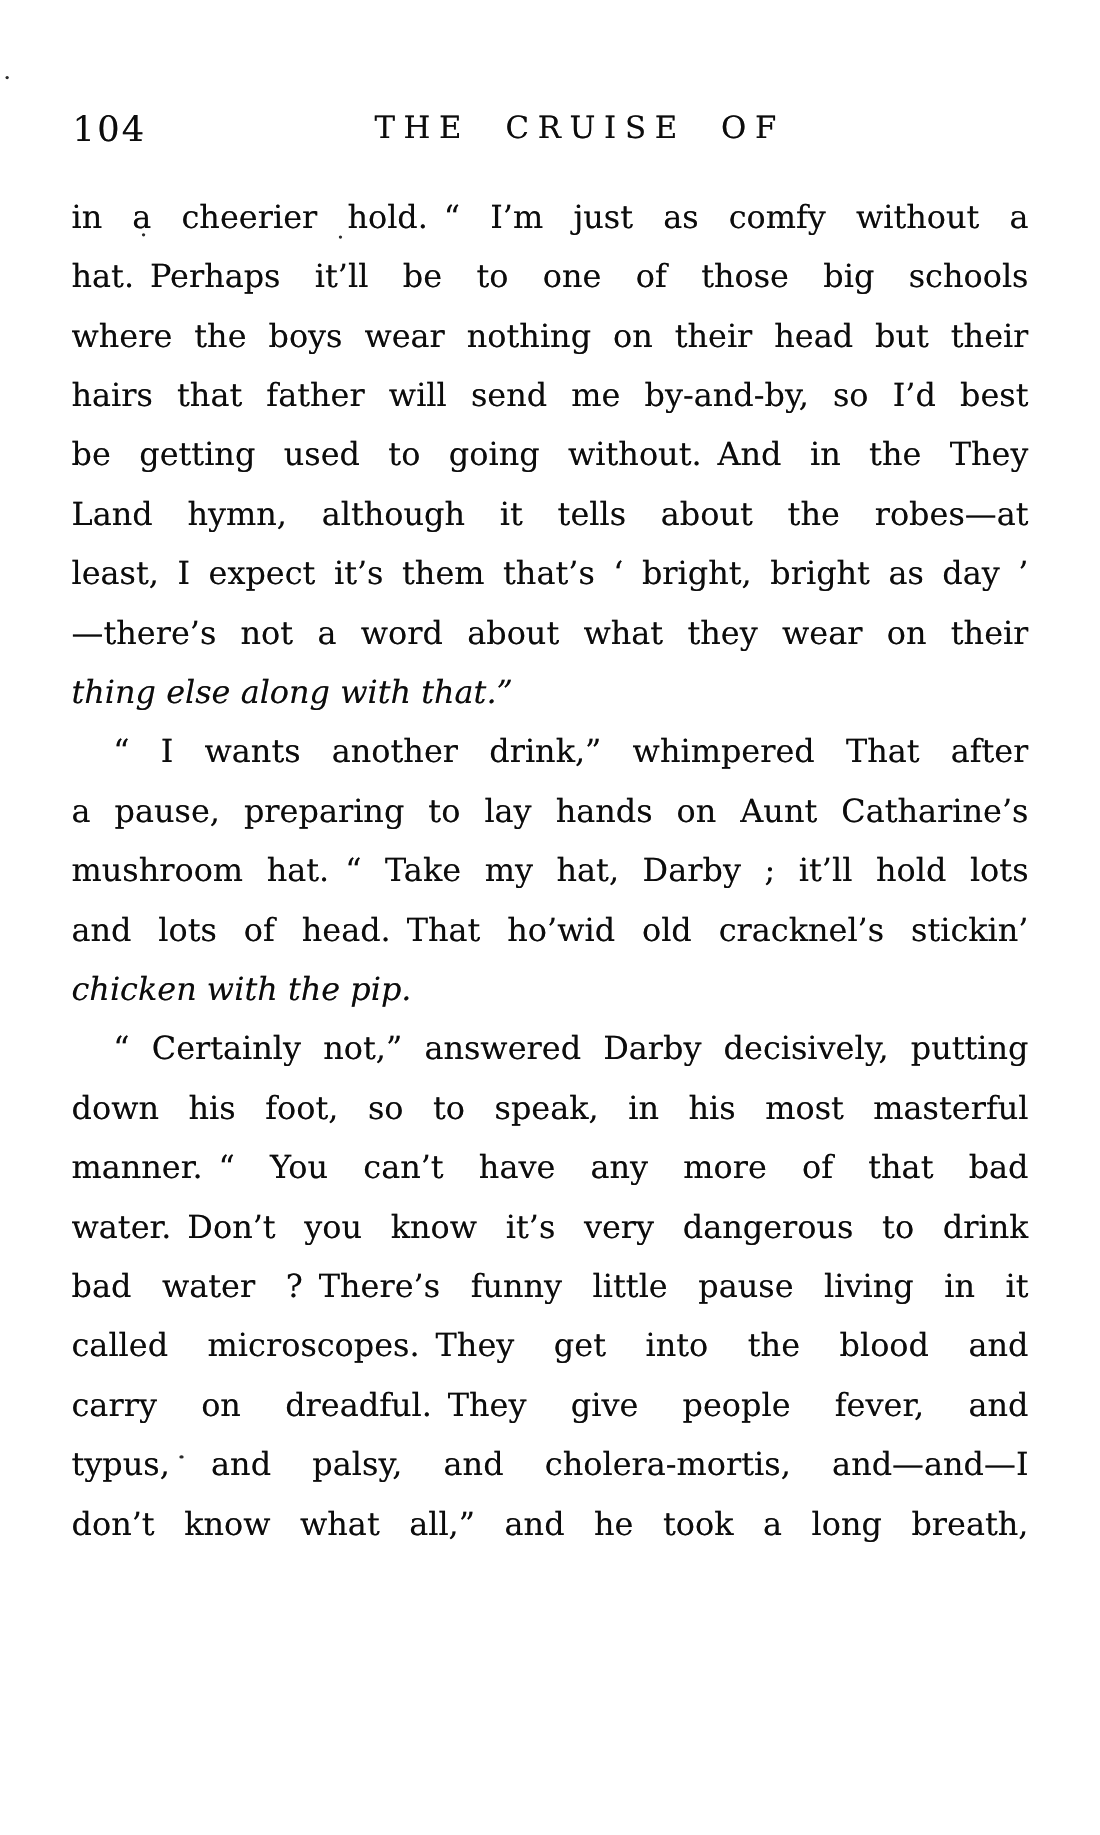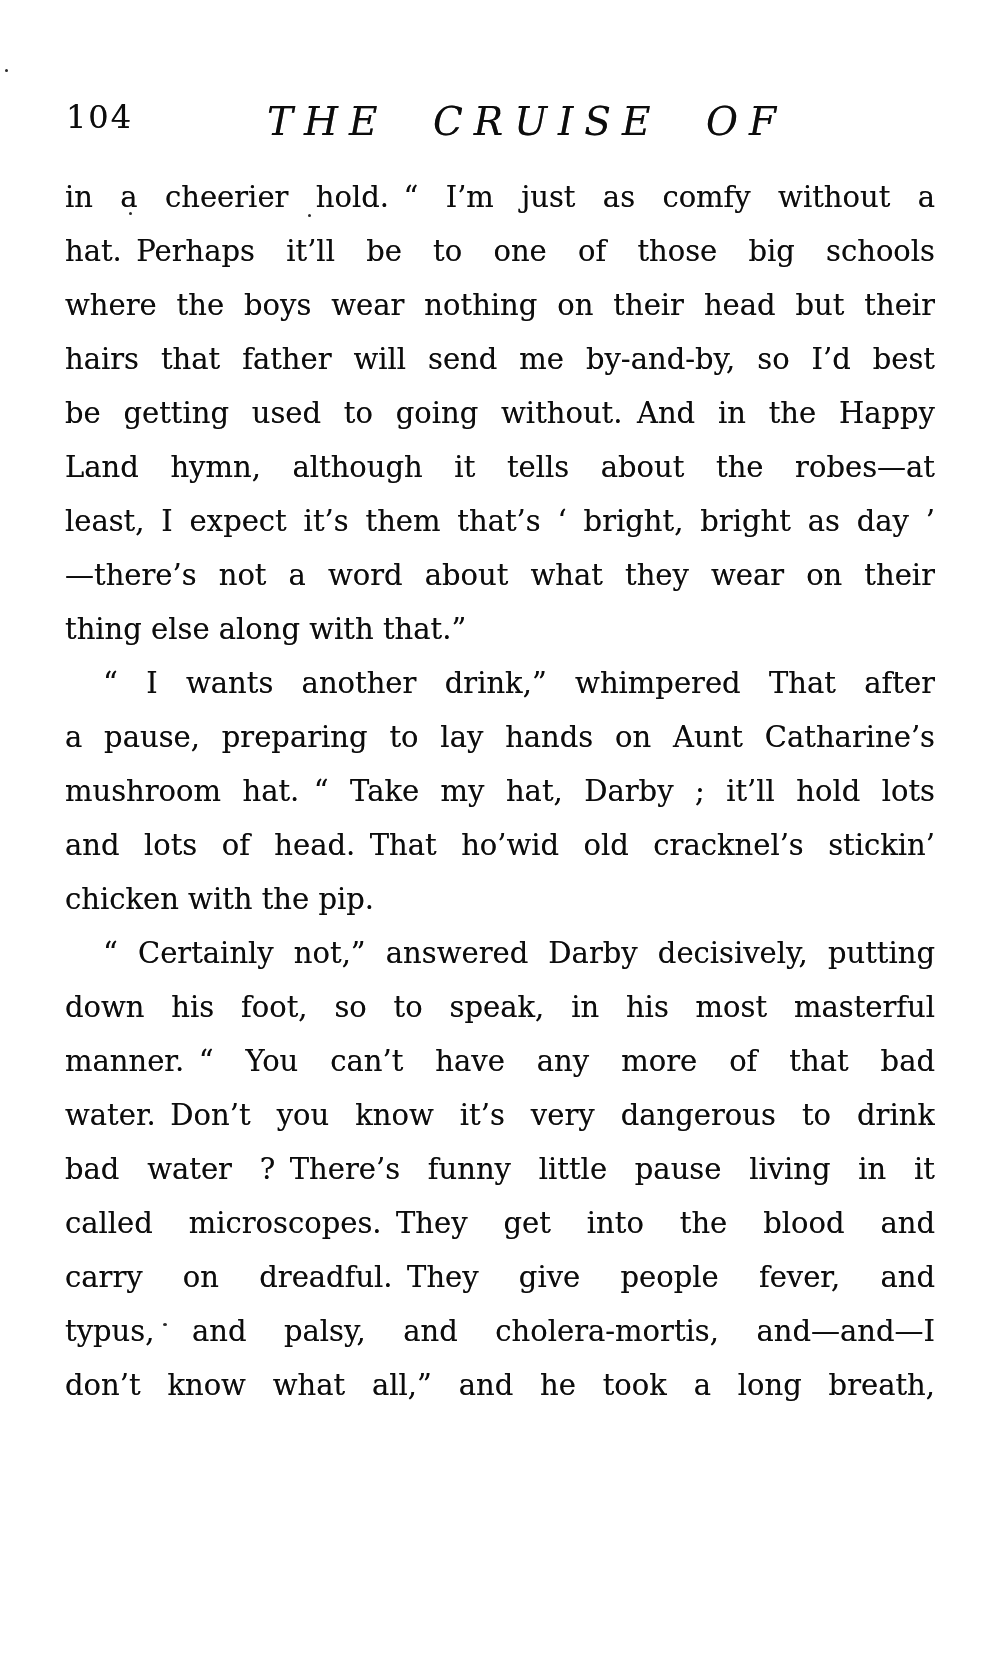--- a/index.html
+++ b/index.html
@@ -29,46 +29,46 @@
     top: 2px;
     font-size: 32px;
     letter-spacing: 2px;
     text-shadow: 0 0 0.6px rgba(0,0,0,0.55);
   }
   .running-title {
     position: absolute;
     left: 527px;
     transform: translateX(-50%);
     top: 3px;
-    font-size: 39px;
+    font-size: 28px;
     letter-spacing: 0.28em;
     word-spacing: 0.55em;
     white-space: nowrap;
     text-shadow: 0 0 0.6px rgba(0,0,0,0.55);
-    font-style: italic;
   }
   .text-block {
     position: absolute;
     top: 170px;
     left: 65px;
     width: 870px;
   }
   .para { margin: 0; }
   .line {
     font-size: 29px;
     line-height: 54px;
     height: 54px;
     text-align: justify;
     text-align-last: justify;
     text-shadow: 0 0 0.6px rgba(0,0,0,0.5);
     overflow: hidden;
   }
   .line.last {
     text-align: center;
     text-align-last: left;
+    font-style: italic;
   }
   .para.indent .line:first-child {
     text-indent: 38px;
   }
   .speck {
     position: absolute;
     background: #2a2a2a;
     border-radius: 50%;
   }
   .speck.s1 { left: 5px;   top: 69px;   width: 3px; height: 3px; }
@@ -89,21 +89,21 @@
     <div class="page-number">104</div>
     <div class="running-title">THE CRUISE OF</div>
   </div>
 
   <div class="text-block">
       <div class="para">
         <div class="line">in a cheerier hold. “ I’m just as comfy without a</div>
         <div class="line">hat. Perhaps it’ll be to one of those big schools</div>
         <div class="line">where the boys wear nothing on their head but their</div>
         <div class="line">hairs that father will send me by-and-by, so I’d best</div>
-        <div class="line">be getting used to going without. And in the Happy</div>
+        <div class="line">be getting used to going without. And in the They</div>
         <div class="line">Land hymn, although it tells about the robes—at</div>
         <div class="line">least, I expect it’s them that’s ‘ bright, bright as day ’</div>
         <div class="line">—there’s not a word about what they wear on their</div>
         <div class="line last">thing else along with that.”</div>
       </div>
       <div class="para indent">
         <div class="line">“ I wants another drink,” whimpered That after</div>
         <div class="line">a pause, preparing to lay hands on Aunt Catharine’s</div>
         <div class="line">mushroom hat. “ Take my hat, Darby ; it’ll hold lots</div>
         <div class="line">and lots of head. That ho’wid old cracknel’s stickin’</div>

